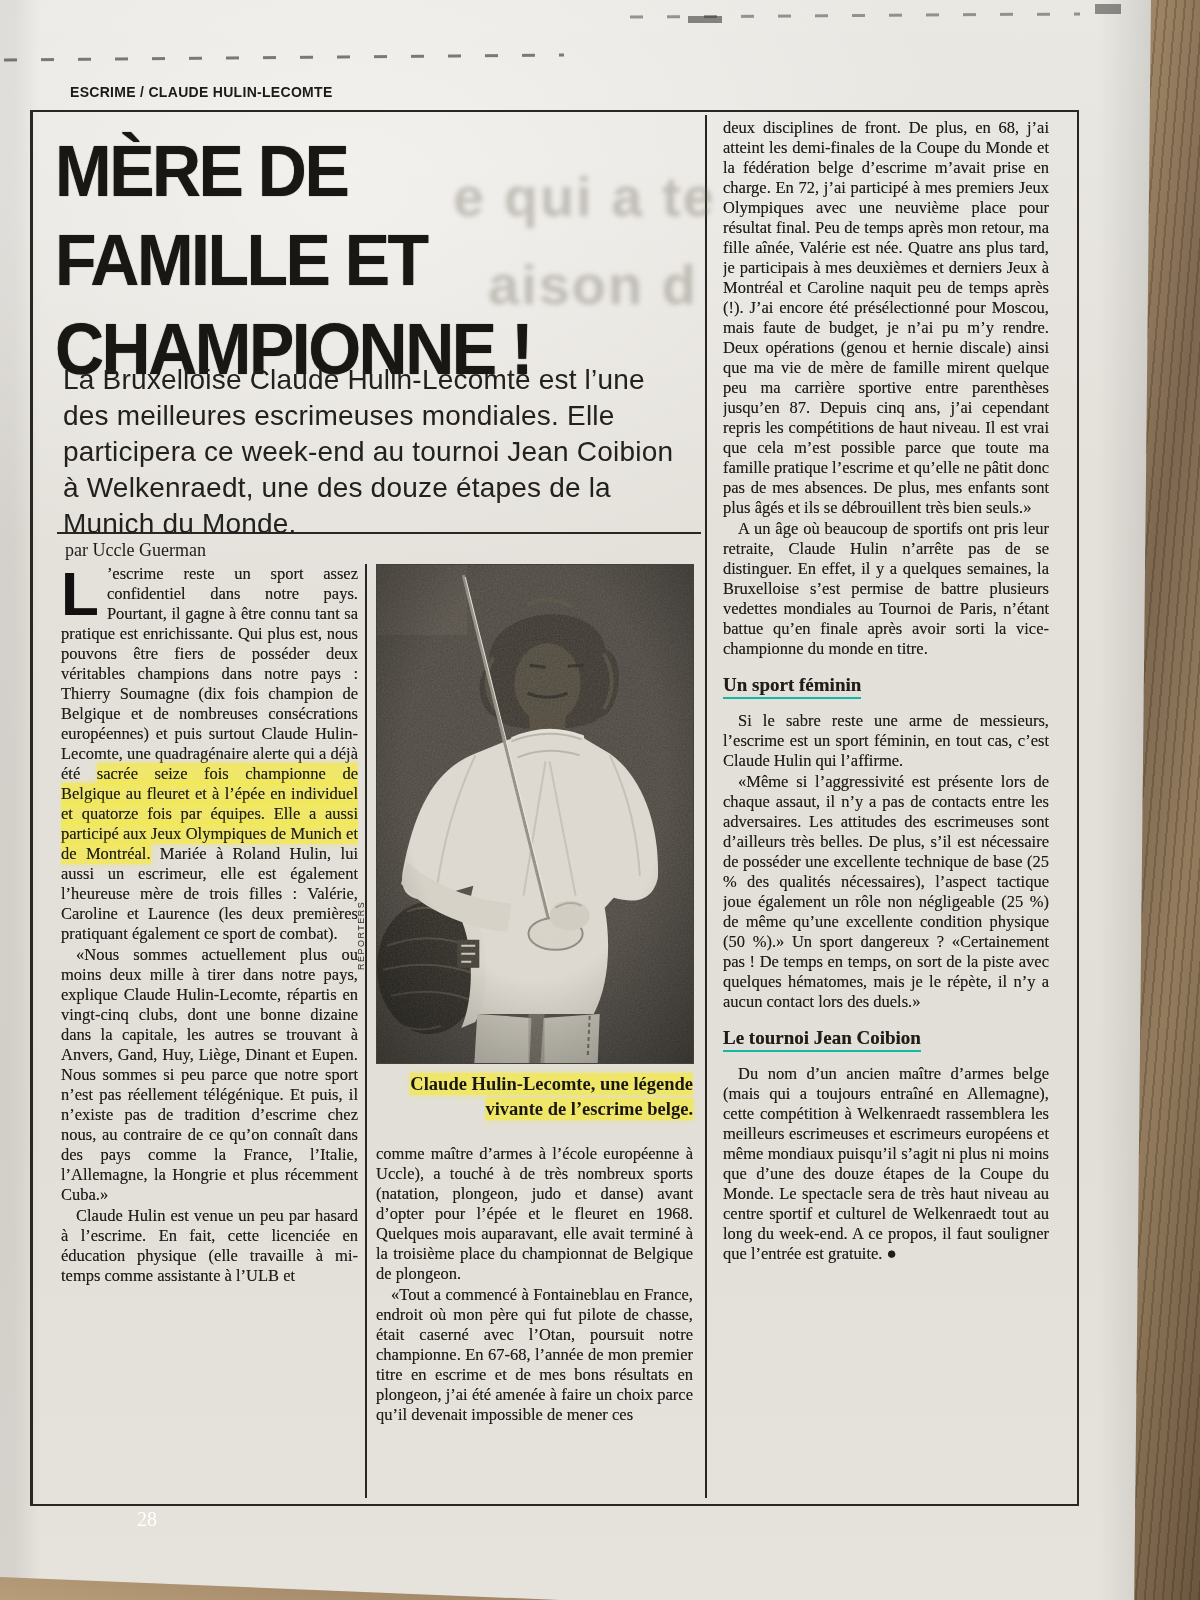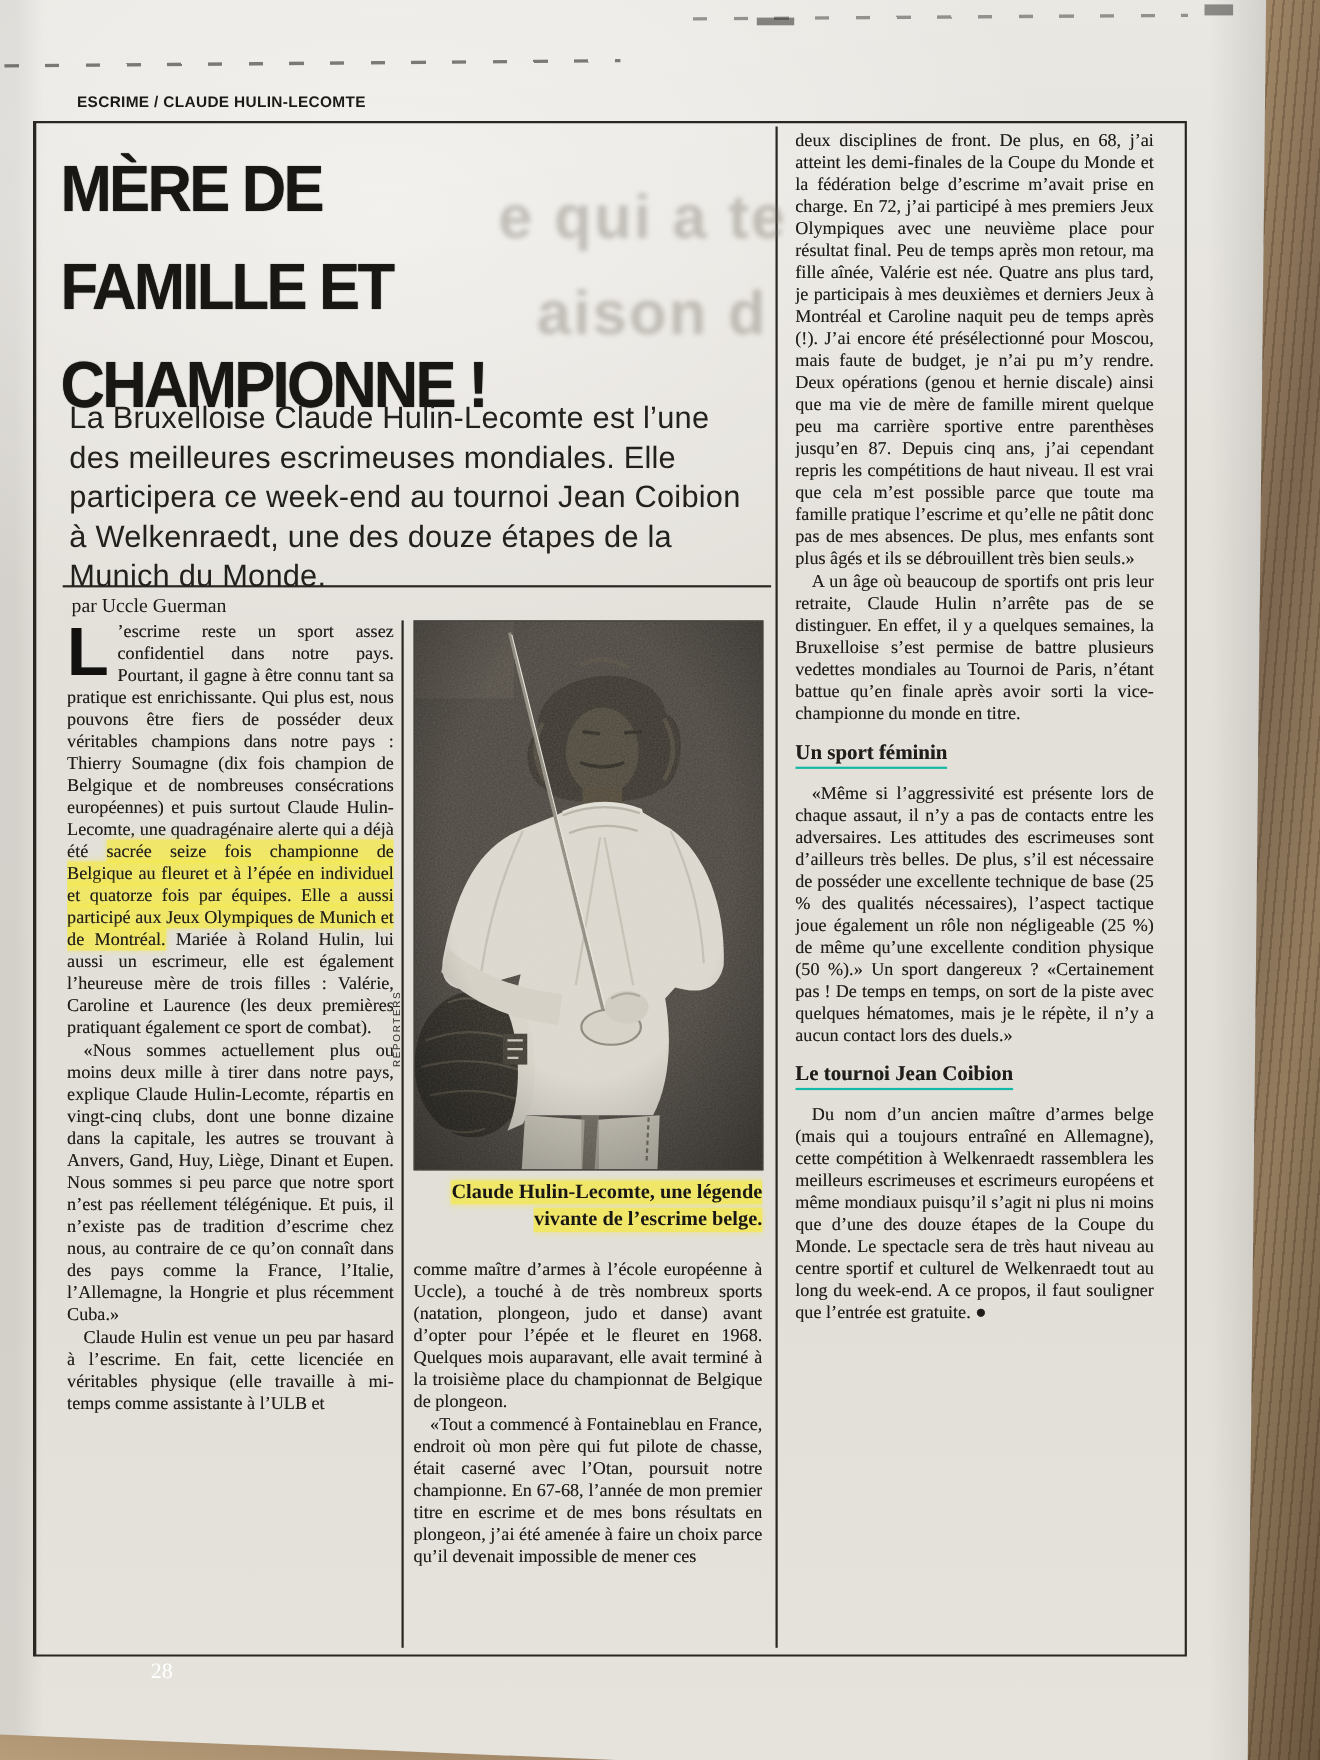--- a/index.html
+++ b/index.html
@@ -42,21 +42,21 @@
     letter-spacing:.3px;color:#1b1a18;}
 
   
   .ghost{position:absolute;font-family:"Liberation Sans",sans-serif;font-weight:bold;
     color:rgba(108,102,92,.34);filter:blur(2.6px);z-index:1;letter-spacing:2px;}
   .ghost-1{left:420px;top:52px;font-size:56px;}
   .ghost-2{left:455px;top:140px;font-size:56px;}
 
   .headline{position:absolute;left:22px;top:12px;width:660px;z-index:3;
     font-family:"Liberation Sans",sans-serif;font-weight:bold;
-    font-size:56px;line-height:89px;letter-spacing:-2.5px;color:#181714;
+    font-size:68px;line-height:89px;letter-spacing:-2.5px;color:#181714;
     text-shadow:0 0 1px rgba(20,18,15,.7);}
   .headline div{transform:scale(1,1.06);transform-origin:left top;}
 
   .lede{position:absolute;left:30px;top:250px;width:618px;z-index:3;
     font-family:"Liberation Sans",sans-serif;font-size:28px;line-height:36px;
     color:#23211e;letter-spacing:.2px;}
 
   .byline-rule{position:absolute;left:24px;top:420px;width:644px;height:2px;background:#2a2722;}
   .byline{position:absolute;left:32px;top:428px;font-size:18px;color:#1d1b18;}
 
@@ -129,21 +129,21 @@
 
     <div class="byline-rule"></div>
     <div class="byline">par Uccle Guerman</div>
 
     <div class="colrule rule-12"></div>
     <div class="colrule rule-23"></div>
 
     <div class="col1 bodytext">
       <p><span class="dropcap">L</span><span>’escrime reste un sport assez confidentiel dans notre pays. Pourtant, il gagne à être connu tant sa pratique est enrichissante. Qui plus est, nous pouvons être fiers de posséder deux véritables champions dans notre pays : Thierry Soumagne (dix fois champion de Belgique et de nombreuses consécrations européennes) et puis surtout Claude Hulin-Lecomte, une quadragénaire alerte qui a déjà été </span><mark>sacrée seize fois championne de Belgique au fleuret et à l’épée en individuel et quatorze fois par équipes. Elle a aussi participé aux Jeux Olympiques de Munich et de Montréal.</mark><span> Mariée à Roland Hulin, lui aussi un escrimeur, elle est également l’heureuse mère de trois filles : Valérie, Caroline et Laurence (les deux premières pratiquant également ce sport de combat).</span></p>
       <p class="indent">«Nous sommes actuellement plus ou moins deux mille à tirer dans notre pays, explique Claude Hulin-Lecomte, répartis en vingt-cinq clubs, dont une bonne dizaine dans la capitale, les autres se trouvant à Anvers, Gand, Huy, Liège, Dinant et Eupen. Nous sommes si peu parce que notre sport n’est pas réellement télégénique. Et puis, il n’existe pas de tradition d’escrime chez nous, au contraire de ce qu’on connaît dans des pays comme la France, l’Italie, l’Allemagne, la Hongrie et plus récemment Cuba.»</p>
-      <p class="indent">Claude Hulin est venue un peu par hasard à l’escrime. En fait, cette licenciée en véritables physique (elle travaille à mi-temps comme assistante à l’ULB et</p>
+      <p class="indent">Claude Hulin est venue un peu par hasard à l’escrime. En fait, cette licenciée en éducation physique (elle travaille à mi-temps comme assistante à l’ULB et</p>
     </div>
 
     <div class="photo">
       <svg viewBox="0 0 315 497" preserveAspectRatio="none">
         <defs>
           <filter id="grain">
               <feTurbulence type="fractalNoise" baseFrequency="0.65" numOctaves="2" stitchTiles="stitch"></feTurbulence>
               <feColorMatrix type="matrix" values="0 0 0 0 0.8  0 0 0 0 0.78  0 0 0 0 0.72  0 0 0 0.35 0"></feColorMatrix>
             </filter>
           <radialGradient id="vig" cx="50%" cy="42%" r="75%">
@@ -203,20 +203,21 @@
 
     <div class="col2 bodytext">
       <p>comme maître d’armes à l’école européenne à Uccle), a touché à de très nombreux sports (natation, plongeon, judo et danse) avant d’opter pour l’épée et le fleuret en 1968. Quelques mois auparavant, elle avait terminé à la troisième place du championnat de Belgique de plongeon.</p>
       <p class="indent">«Tout a commencé à Fontaineblau en France, endroit où mon père qui fut pilote de chasse, était caserné avec l’Otan, poursuit notre championne. En 67-68, l’année de mon premier titre en escrime et de mes bons résultats en plongeon, j’ai été amenée à faire un choix parce qu’il devenait impossible de mener ces</p>
     </div>
 
     <div class="col3 bodytext">
       <p>deux disciplines de front. De plus, en 68, j’ai atteint les demi-finales de la Coupe du Monde et la fédération belge d’escrime m’avait prise en charge. En 72, j’ai participé à mes premiers Jeux Olympiques avec une neuvième place pour résultat final. Peu de temps après mon retour, ma fille aînée, Valérie est née. Quatre ans plus tard, je participais à mes deuxièmes et derniers Jeux à Montréal et Caroline naquit peu de temps après (!). J’ai encore été présélectionné pour Moscou, mais faute de budget, je n’ai pu m’y rendre. Deux opérations (genou et hernie discale) ainsi que ma vie de mère de famille mirent quelque peu ma carrière sportive entre parenthèses jusqu’en 87. Depuis cinq ans, j’ai cependant repris les compétitions de haut niveau. Il est vrai que cela m’est possible parce que toute ma famille pratique l’escrime et qu’elle ne pâtit donc pas de mes absences. De plus, mes enfants sont plus âgés et ils se débrouillent très bien seuls.»</p>
       <p class="indent">A un âge où beaucoup de sportifs ont pris leur retraite, Claude Hulin n’arrête pas de se distinguer. En effet, il y a quelques semaines, la Bruxelloise s’est permise de battre plusieurs vedettes mondiales au Tournoi de Paris, n’étant battue qu’en finale après avoir sorti la vice-championne du monde en titre.</p>
       <div class="subhead"><span>Un sport féminin</span></div>
+      <p class="indent">Si le sabre reste une arme de messieurs, l’escrime est un sport féminin, en tout cas, c’est Claude Hulin qui l’affirme.</p>
       <p class="indent">«Même si l’aggressivité est présente lors de chaque assaut, il n’y a pas de contacts entre les adversaires. Les attitudes des escrimeuses sont d’ailleurs très belles. De plus, s’il est nécessaire de posséder une excellente technique de base (25 % des qualités nécessaires), l’aspect tactique joue également un rôle non négligeable (25 %) de même qu’une excellente condition physique (50 %).» Un sport dangereux ? «Certainement pas ! De temps en temps, on sort de la piste avec quelques hématomes, mais je le répète, il n’y a aucun contact lors des duels.»</p>
       <div class="subhead"><span>Le tournoi Jean Coibion</span></div>
       <p class="indent"><span>Du nom d’un ancien maître d’armes belge (mais qui a toujours entraîné en Allemagne), cette compétition à Welkenraedt rassemblera les meilleurs escrimeuses et escrimeurs européens et même mondiaux puisqu’il s’agit ni plus ni moins que d’une des douze étapes de la Coupe du Monde. Le spectacle sera de très haut niveau au centre sportif et culturel de Welkenraedt tout au long du week-end. A ce propos, il faut souligner que l’entrée est gratuite.</span> <span class="endmark">●</span></p>
     </div>
 
   </div>
 
   <div class="pagenum">28</div>
 
   <div class="wood-right"></div>

